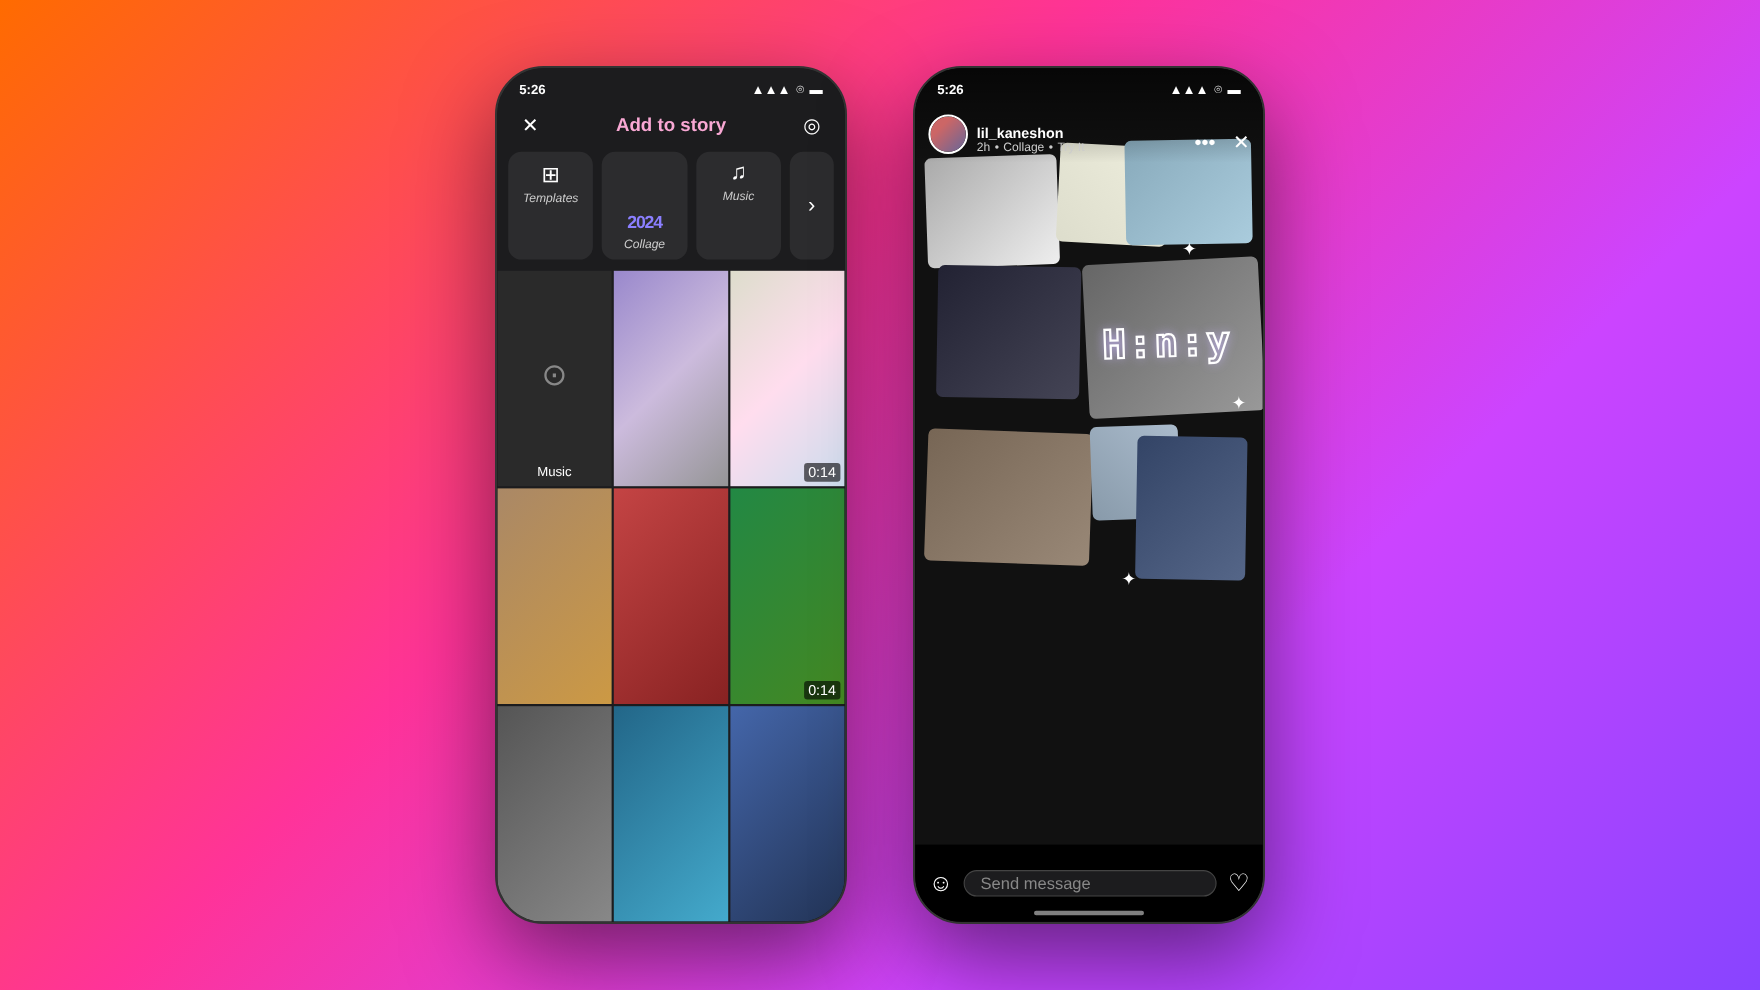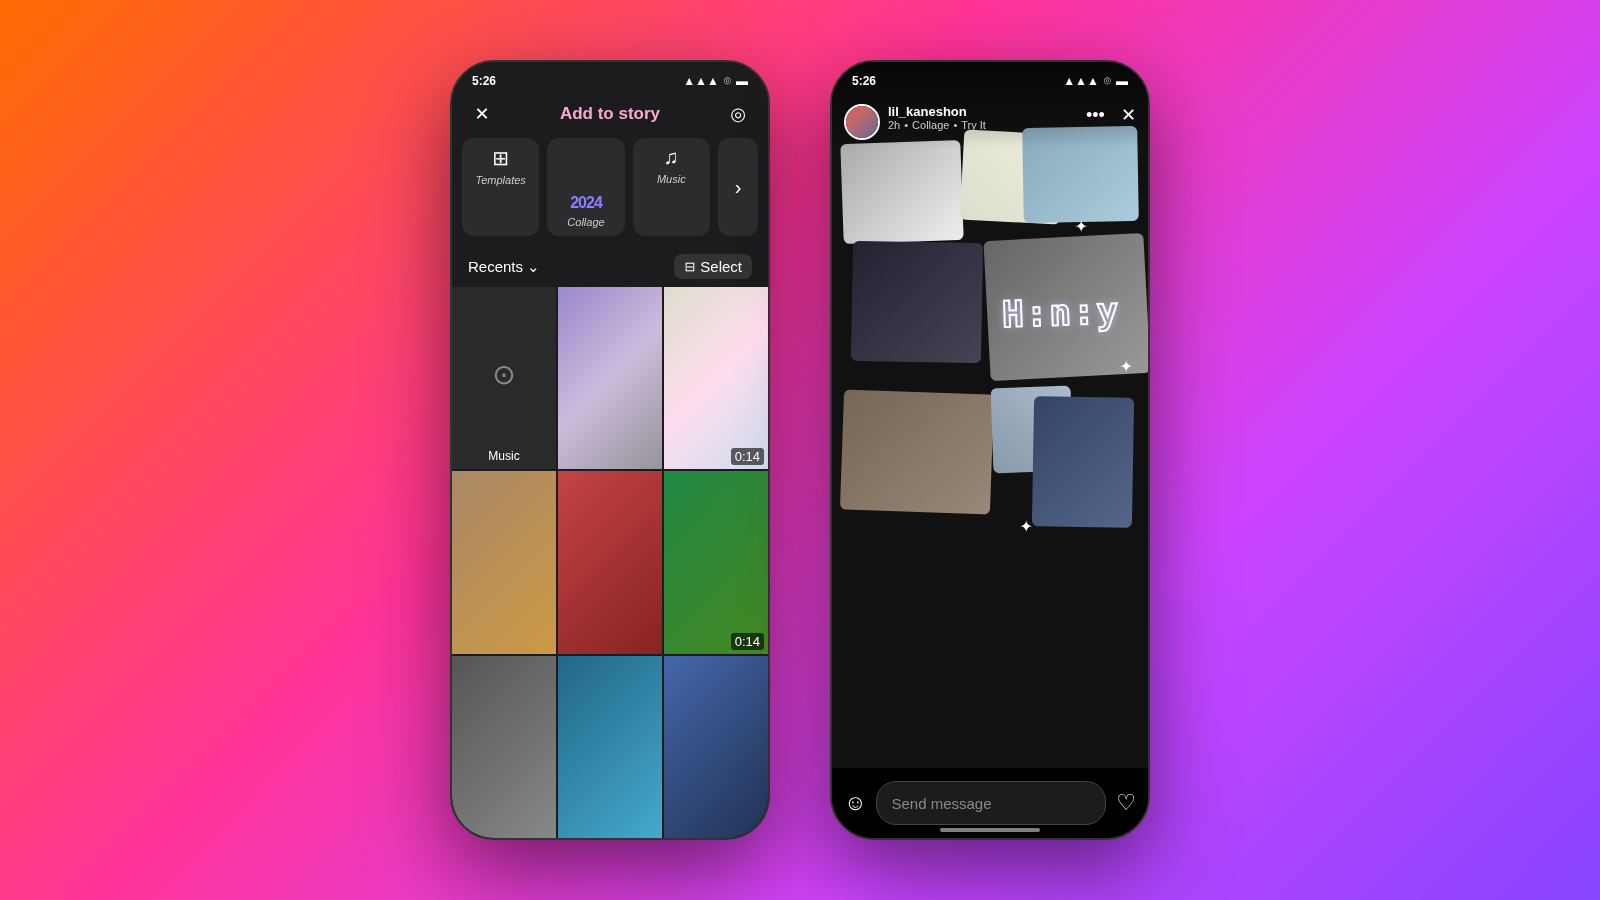--- a/index.html
+++ b/index.html
@@ -217,21 +217,21 @@
     .phone2 .status-bar {
       position: absolute;
       top: 0;
       left: 0;
       right: 0;
       z-index: 10;
     }
 
     .story-header {
       display: flex;
-      align-items: flex-start;
+      align-items: flex-end;
       padding: 42px 12px 8px;
       gap: 8px;
       position: absolute;
       top: 0;
       left: 0;
       right: 0;
       z-index: 10;
       background: linear-gradient(to bottom, rgba(0,0,0,0.6), transparent);
     }
     .avatar-circle {
@@ -347,21 +347,21 @@
       padding: 0 12px;
       gap: 10px;
     }
     .msg-icon {
       color: #fff;
       font-size: 22px;
       cursor: pointer;
     }
     .msg-input {
       flex: 1;
-      height: 44px;
+      height: 24px;
       background: #1c1c1e;
       border: 1px solid #444;
       border-radius: 20px;
       display: flex;
       align-items: center;
       padding: 0 14px;
     }
     .msg-placeholder {
       color: #888;
       font-size: 15px;
@@ -415,30 +415,20 @@
       </div>
       <div class="tab-item">
         <div class="tab-icon">♫</div>
         <span class="tab-label">Music</span>
       </div>
       <div class="tab-item" style="justify-content:center; padding: 8px 4px;">
         <div class="tab-icon">›</div>
       </div>
     </div>
 
-    <div class="recents-bar">
-      <div class="recents-label">
-        <span>Recents</span>
-        <span>⌄</span>
-      </div>
-      <div class="select-btn">
-        <span style="font-size:13px;">⊟</span>
-        <span>Select</span>
-      </div>
-    </div>
 
     <div class="photo-grid">
 
       <div class="photo-cell camera-cell">
         <div class="camera-icon-wrap">⊙</div>
         <span class="camera-label">Music</span>
       </div>
 
       <div class="photo-cell photo-p1" style="background: linear-gradient(135deg, #9988cc 0%, #ccbbdd 50%, #fff8 100%);">
       </div>

